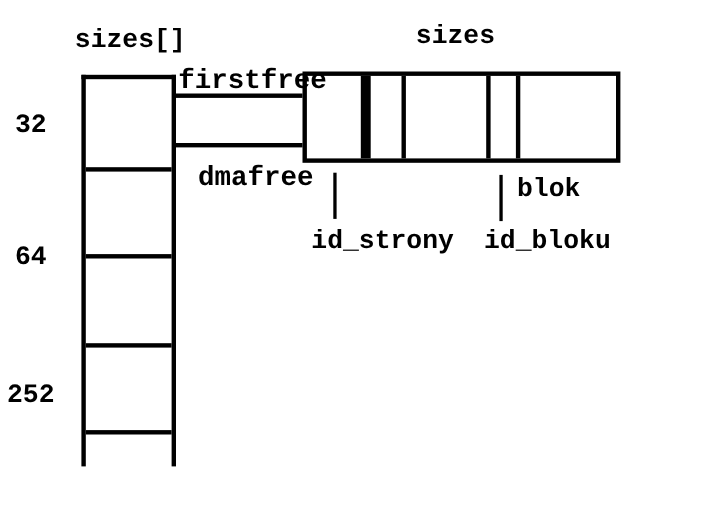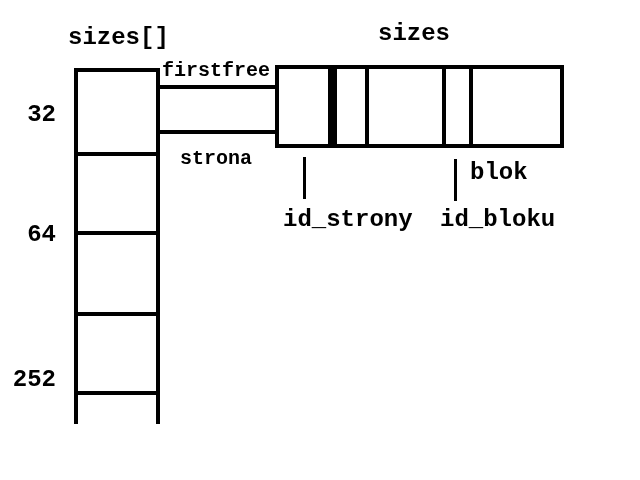--- a/index.html
+++ b/index.html
@@ -16,25 +16,25 @@
     font-weight: bold;
     color: #000000;
     overflow: hidden;
   }
   .lbl {
     position: absolute;
     line-height: 1;
     white-space: pre;
   }
   .lbl-lg { font-size: 24px; }
-  .lbl-sm { font-size: 20px; }
+  .lbl-sm { font-size: 25px; }
   .row-label {
     left: 0;
     width: 56px;
-    text-align: right;
+    text-align: center;
   }
   .hline, .vline, .bar {
     position: absolute;
     background: #000000;
   }
   
   .sizes-column {
     position: absolute;
     left: 74px;
     top: 68px;
@@ -80,21 +80,21 @@
   .cell-line-3 { left: 190px; width: 4px; }
   
   .id-strony-tick { left: 303px; top: 157px; width: 3px; height: 42px; }
   .id-bloku-tick  { left: 454px; top: 159px; width: 3px; height: 42px; }
   
   .sizes-title    { left: 68px;  top: 26px; }
   .strona-title   { left: 378px; top: 22px; }
   .lbl-32         { top: 103px; }
   .lbl-64         { top: 185px; margin-top: 38px; }
   .lbl-128        { top: 263px; }
-  .lbl-252        { top: 348px; margin-top: 20px; }
+  .lbl-252        { top: 348px; }
   .firstfree-lbl  { left: 162px; top: 61px; }
   .dmafree-lbl    { left: 180px; top: 149px; }
   .blok-lbl       { left: 470px; top: 161px; }
   .id-strony-lbl  { left: 283px; top: 208px; }
   .id-bloku-lbl   { left: 440px; top: 208px; }
 </style>
 </head>
 <body>
 
 <div class="canvas">
@@ -109,21 +109,21 @@
     <div class="divider div-4"></div>
   </div>
 
   <div class="lbl lbl-lg row-label lbl-32">32</div>
   <div class="lbl lbl-lg row-label lbl-64">64</div>
   <div class="lbl lbl-lg row-label lbl-252">252</div>
 
   <div class="lbl lbl-sm firstfree-lbl">firstfree</div>
   <div class="hline firstfree-line"></div>
   <div class="hline dmafree-line"></div>
-  <div class="lbl lbl-sm dmafree-lbl">strona</div>
+  <div class="lbl lbl-sm dmafree-lbl">dmafree</div>
 
   <div class="strona-box">
     <div class="cell-line thick-bar"></div>
     <div class="cell-line cell-line-1"></div>
     <div class="cell-line cell-line-2"></div>
     <div class="cell-line cell-line-3"></div>
   </div>
 
   <div class="vline id-strony-tick"></div>
   <div class="vline id-bloku-tick"></div>

